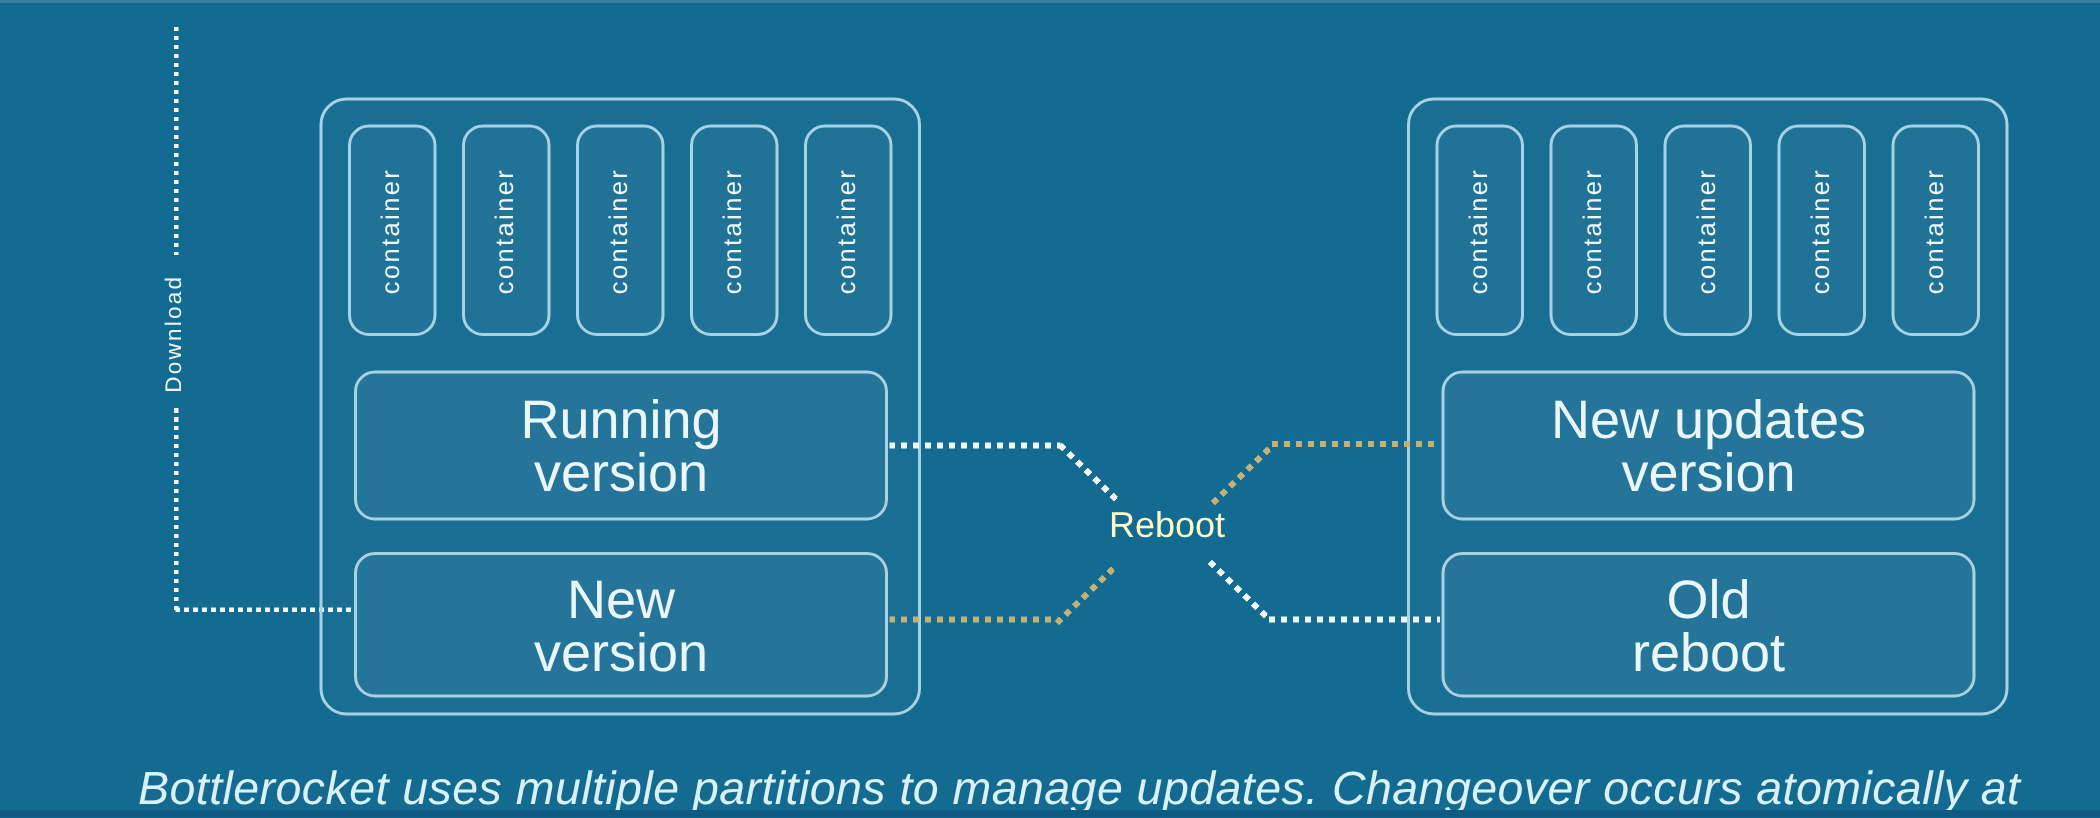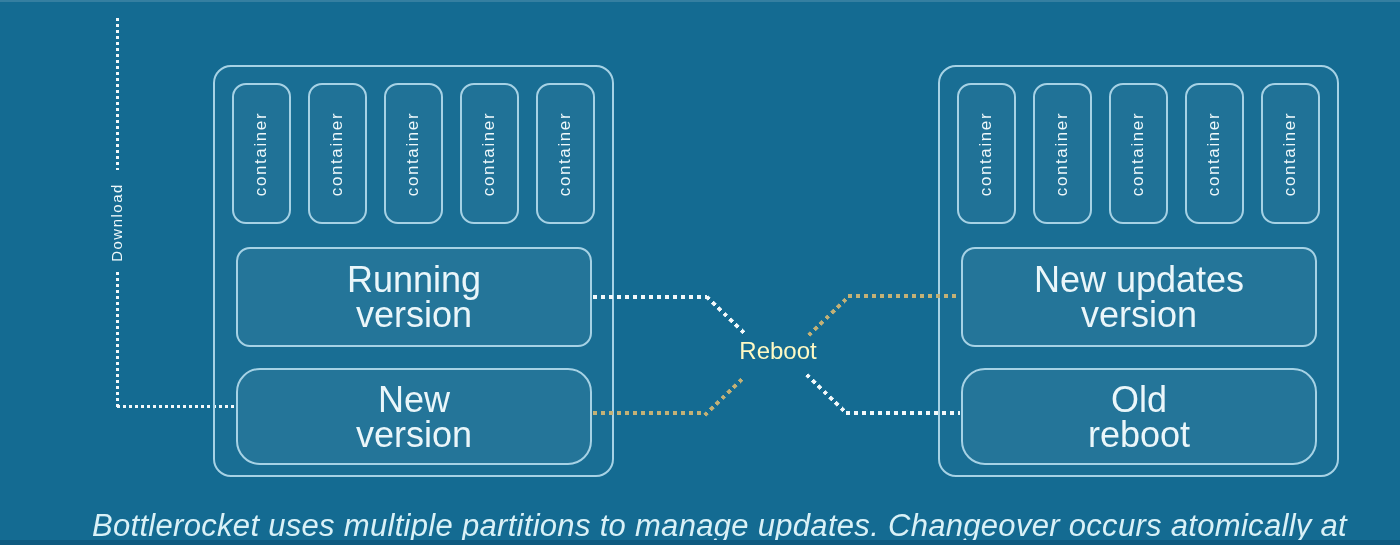--- a/index.html
+++ b/index.html
@@ -31,21 +31,21 @@
     font-size:17px;letter-spacing:1.6px;color:#eef8fb;
   }
   .version-box{
     position:absolute;left:21px;width:356px;
     border:2.5px solid var(--border,#a6d2e5);border-radius:14px;
     background:rgba(255,255,255,.05);box-sizing:border-box;
     display:flex;align-items:center;justify-content:center;text-align:center;
   }
   .version-box .lbl{white-space:pre-line;font-size:36px;font-weight:500;line-height:35px;color:#eaf6fa;}
   .vb-top{top:180px;height:100px;}
-  .vb-bottom{top:301px;height:97px;border-radius:24px;}
+  .vb-bottom{top:301px;height:97px;}
 
   
   .dots-h{position:absolute;height:4px;background:repeating-linear-gradient(to right,var(--c) 0 4px,transparent 4px 8px);}
   .dl-v{position:absolute;width:3px;background:repeating-linear-gradient(to bottom,var(--c) 0 3px,transparent 3px 6px);}
   .dl-h{position:absolute;height:3px;background:repeating-linear-gradient(to right,var(--c) 0 3px,transparent 3px 6px);}
   .white{--c:var(--dotWhite,#f2f8fa);}
   .gold{--c:var(--dotGold,#c3b176);}
   .diag{width:55px;transform-origin:2px 2px;}
   .d-down{transform:rotate(44deg);}
   .d-up{transform:rotate(-44deg);}

